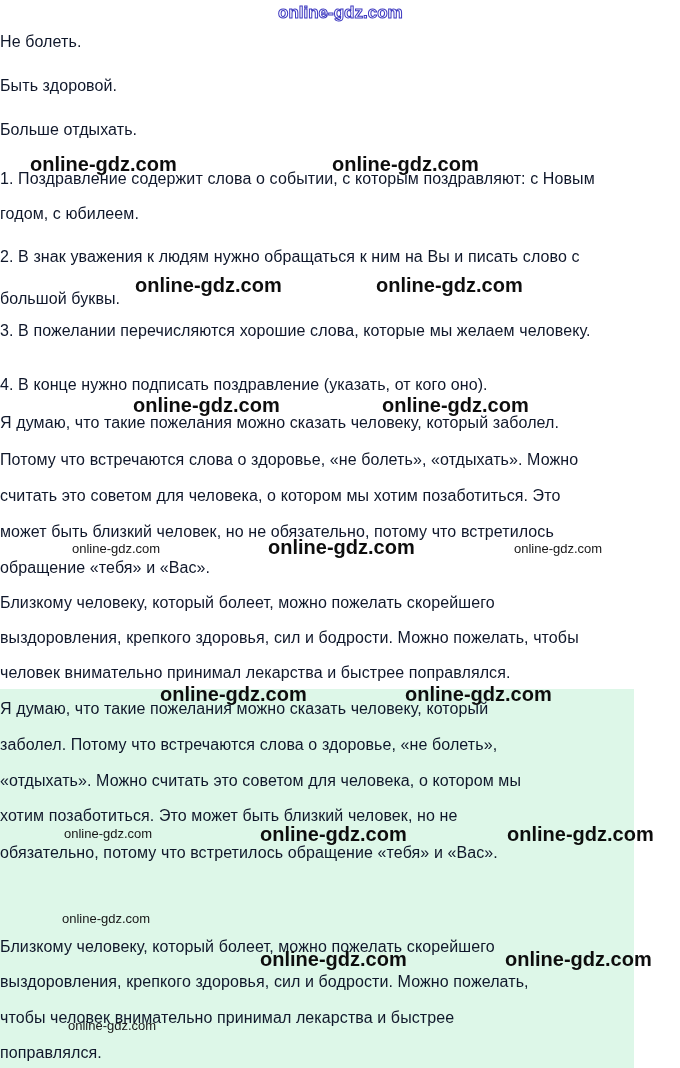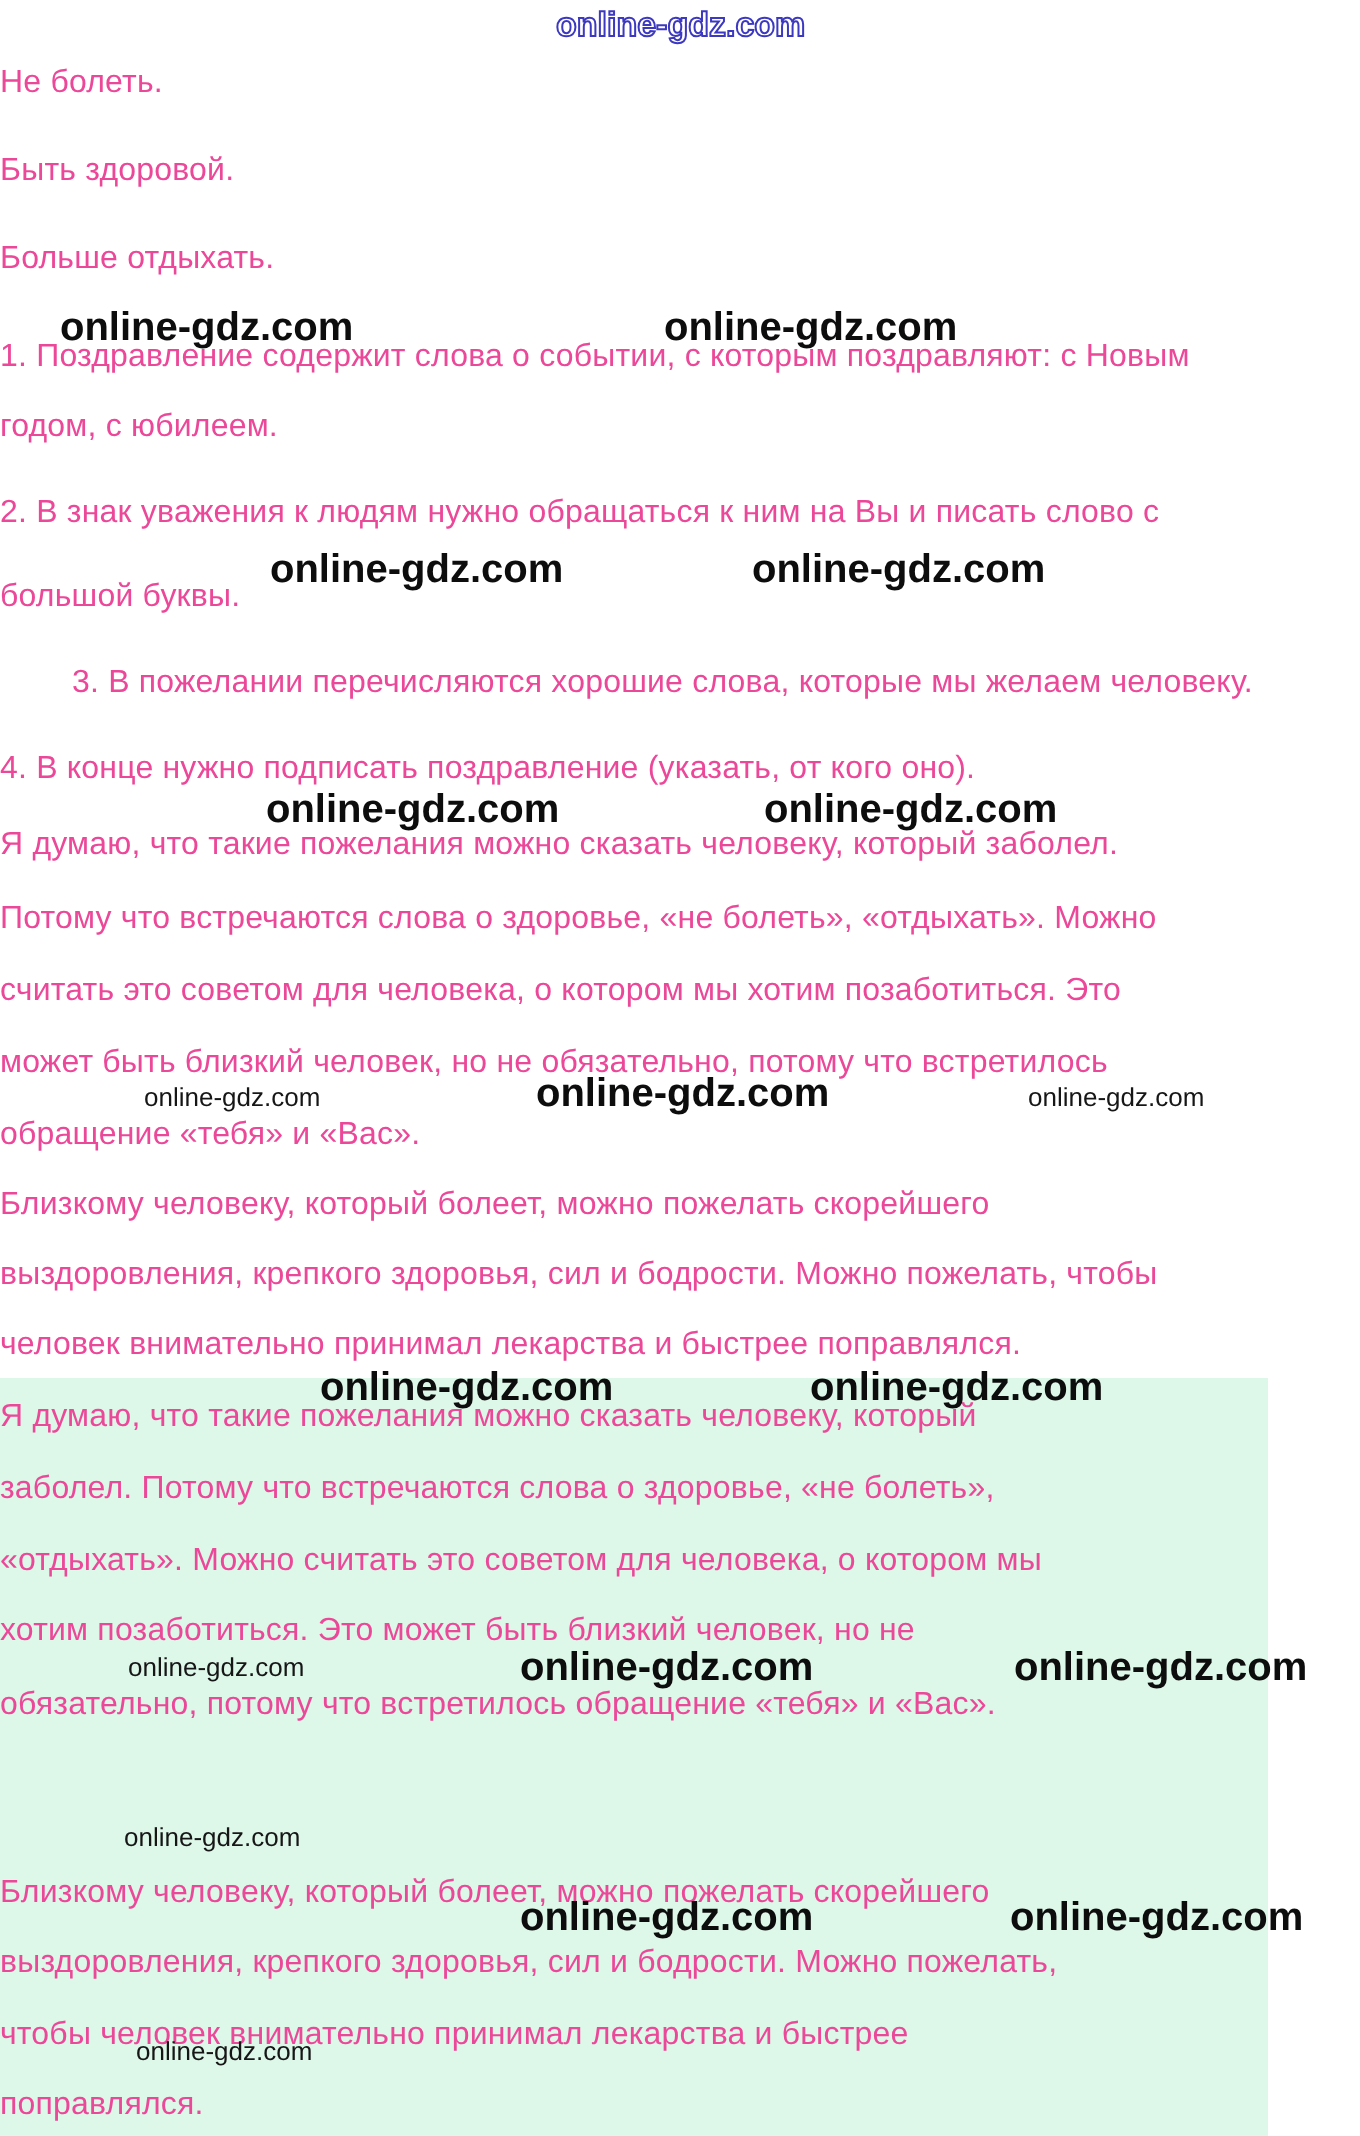--- a/index.html
+++ b/index.html
@@ -17,21 +17,21 @@
     background: #ffffff;
     padding-left: 36px;
   }
   .line {
     position: absolute;
     left: 0px;
     white-space: nowrap;
     font-size: 16px;
     line-height: 22px;
     letter-spacing: 0.1px;
-    color: #ec4899;
+    color: #0f172a;
   }
   .highlight-block {
     position: absolute;
     left: 0;
     top: 689px;
     width: 634px;
     height: 379px;
     background: #ddf7e8;
   }
   .wm-bold {
@@ -72,21 +72,21 @@
 
   <div class="wm-outline" style="left:278px; top:3px;">online-gdz.com</div>
 
   <div class="line" style="top:31px;">Не болеть.</div>
   <div class="line" style="top:75px;">Быть здоровой.</div>
   <div class="line" style="top:119px;">Больше отдыхать.</div>
   <div class="line" style="top:168px;">1. Поздравление содержит слова о событии, с которым поздравляют: с Новым</div>
   <div class="line" style="top:203px;text-align:right;">годом, с юбилеем.</div>
   <div class="line" style="top:246px;">2. В знак уважения к людям нужно обращаться к ним на Вы и писать слово с</div>
   <div class="line" style="top:288px;">большой буквы.</div>
-  <div class="line" style="top:331px;margin-left:36px;">3. В пожелании перечисляются хорошие слова, которые мы желаем человеку.</div>
+  <div class="line" style="top:320px;">3. В пожелании перечисляются хорошие слова, которые мы желаем человеку.</div>
   <div class="line" style="top:374px;">4. В конце нужно подписать поздравление (указать, от кого оно).</div>
   <div class="line" style="top:412px;">Я думаю, что такие пожелания можно сказать человеку, который заболел.</div>
   <div class="line" style="top:449px;">Потому что встречаются слова о здоровье, «не болеть», «отдыхать». Можно</div>
   <div class="line" style="top:521px;">может быть близкий человек, но не обязательно, потому что встретилось</div>
   <div class="line" style="top:485px;">считать это советом для человека, о котором мы хотим позаботиться. Это</div>
   <div class="line" style="top:557px;">обращение «тебя» и «Вас».</div>
   <div class="line" style="top:592px;">Близкому человеку, который болеет, можно пожелать скорейшего</div>
   <div class="line" style="top:627px;">выздоровления, крепкого здоровья, сил и бодрости. Можно пожелать, чтобы</div>
   <div class="line" style="top:662px;">человек внимательно принимал лекарства и быстрее поправлялся.</div>
 

